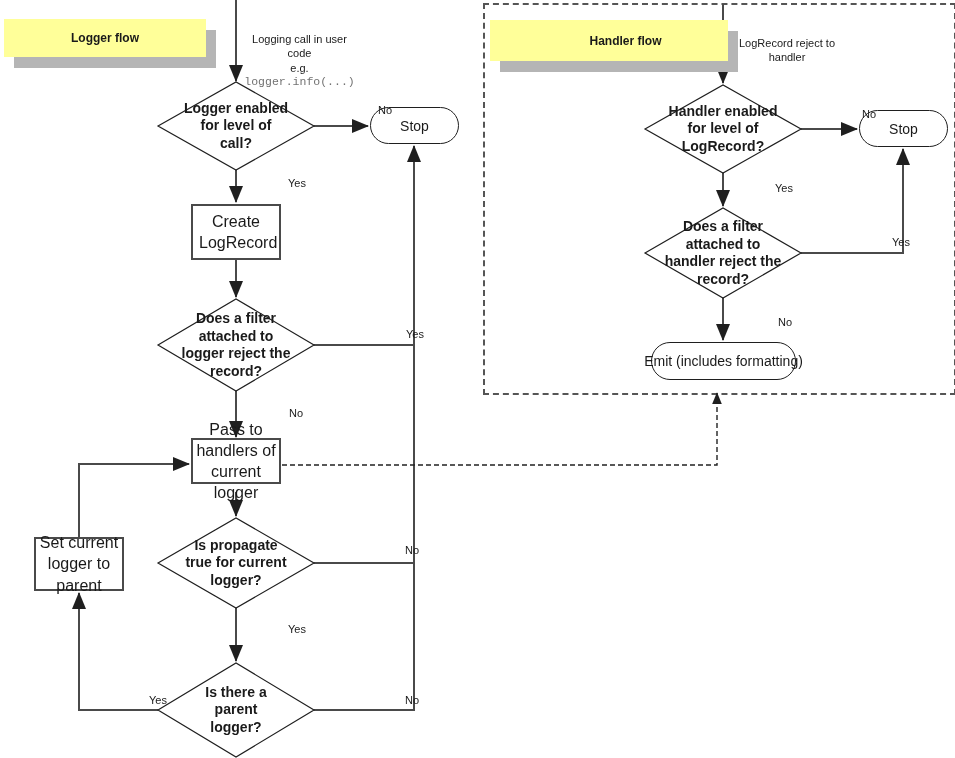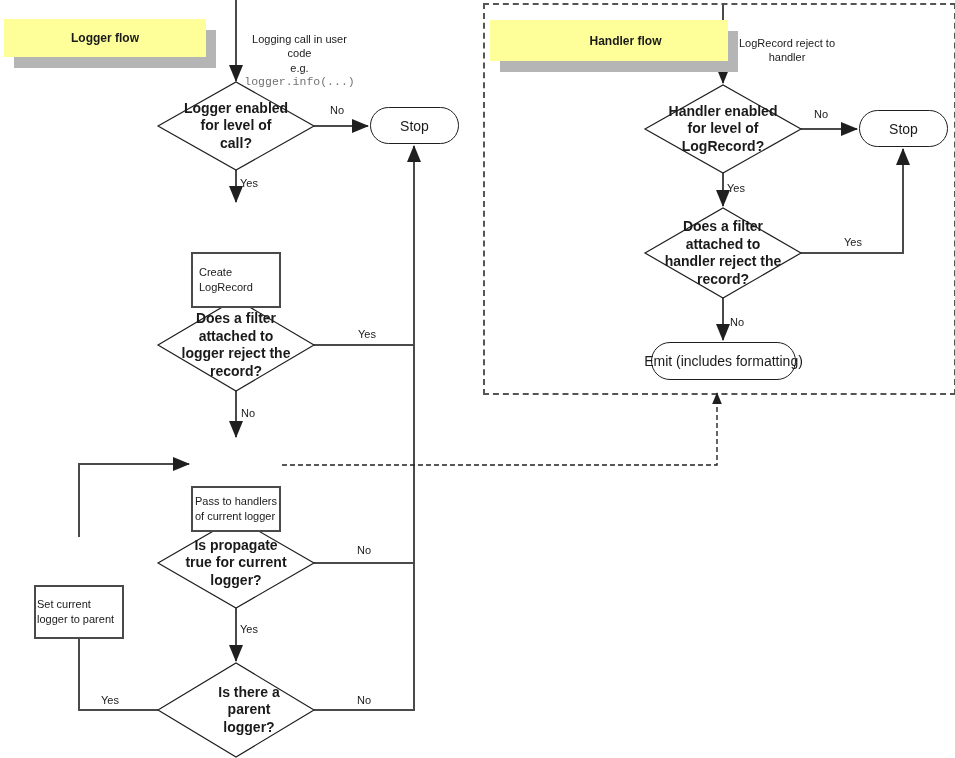--- a/index.html
+++ b/index.html
@@ -36,37 +36,37 @@
     position: absolute; z-index: 4;
     background: var(--badge-yellow);
     box-shadow: 10px 11px 0 var(--badge-shadow);
     display: flex; align-items: center; justify-content: center;
     font-size: 12px; font-weight: bold;
   }
   .rect-box {
     position: absolute; z-index: 3; box-sizing: border-box;
     background: #ffffff; border: 2px solid var(--connector);
     display: flex; align-items: center; justify-content: center;
-    font-size: 11px; line-height: 1.32; margin-top: 48px;
+    text-align: center; font-size: 16px; line-height: 1.32;
   }
   .pill {
     position: absolute; z-index: 3; box-sizing: border-box;
     background: #ffffff; border: 1px solid var(--shape-stroke);
     border-radius: 19px;
     display: flex; align-items: center; justify-content: center;
     text-align: center; font-size: 14px; white-space: nowrap;
   }
   .node-text {
     position: absolute; z-index: 3;
     display: flex; align-items: center; justify-content: center;
     text-align: center; font-size: 14px; line-height: 1.25; font-weight: bold;
   }
   .edge-label {
     position: absolute; z-index: 3;
-    font-size: 11px; white-space: nowrap;
+    font-size: 11px; white-space: nowrap; margin-left: 48px;
   }
   .entry-note {
     position: absolute; z-index: 3;
     text-align: center; font-size: 11px; line-height: 1.3;
   }
   .code-line {
     font-family: "Liberation Mono", "DejaVu Sans Mono", monospace;
     font-size: 11.5px; color: var(--code-text); white-space: nowrap;
   }
 </style>
@@ -127,21 +127,21 @@
     <div class="code-line">logger.info(...)</div>
   </div>
   <div class="entry-note" style="left:727px; top:36px; width:120px;">
     <div>LogRecord reject to</div>
     <div>handler</div>
   </div>
 
   <div class="node-text" style="left:183px; top:96px; width:106px; height:60px;">Logger enabled for level of call?</div>
   <div class="node-text" style="left:177px; top:312px; width:118px; height:66px;">Does a filter attached to logger reject the record?</div>
   <div class="node-text" style="left:180px; top:533px; width:112px; height:60px;">Is propagate true for current logger?</div>
-  <div class="node-text" style="left:202px; top:680px; width:94px; height:60px;">Is there a parent logger?</div>
+  <div class="node-text" style="left:189px; top:680px; width:94px; height:60px;">Is there a parent logger?</div>
   <div class="node-text" style="left:668px; top:99px; width:110px; height:60px;">Handler enabled for level of LogRecord?</div>
   <div class="node-text" style="left:664px; top:220px; width:118px; height:66px;">Does a filter attached to handler reject the record?</div>
 
   <div class="rect-box" style="left:191px; top:204px; width:90px; height:56px;">
     <span style="width:74px;">Create LogRecord</span>
   </div>
   <div class="rect-box" style="left:191px; top:438px; width:90px; height:46px;">
     <span style="width:82px;">Pass to handlers of current logger</span>
   </div>
   <div class="rect-box" style="left:34px; top:537px; width:90px; height:54px;">

